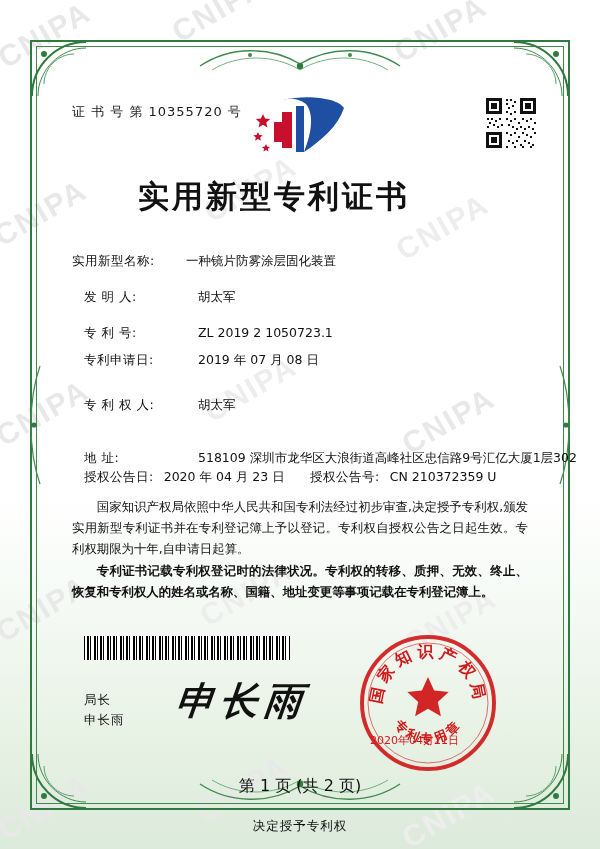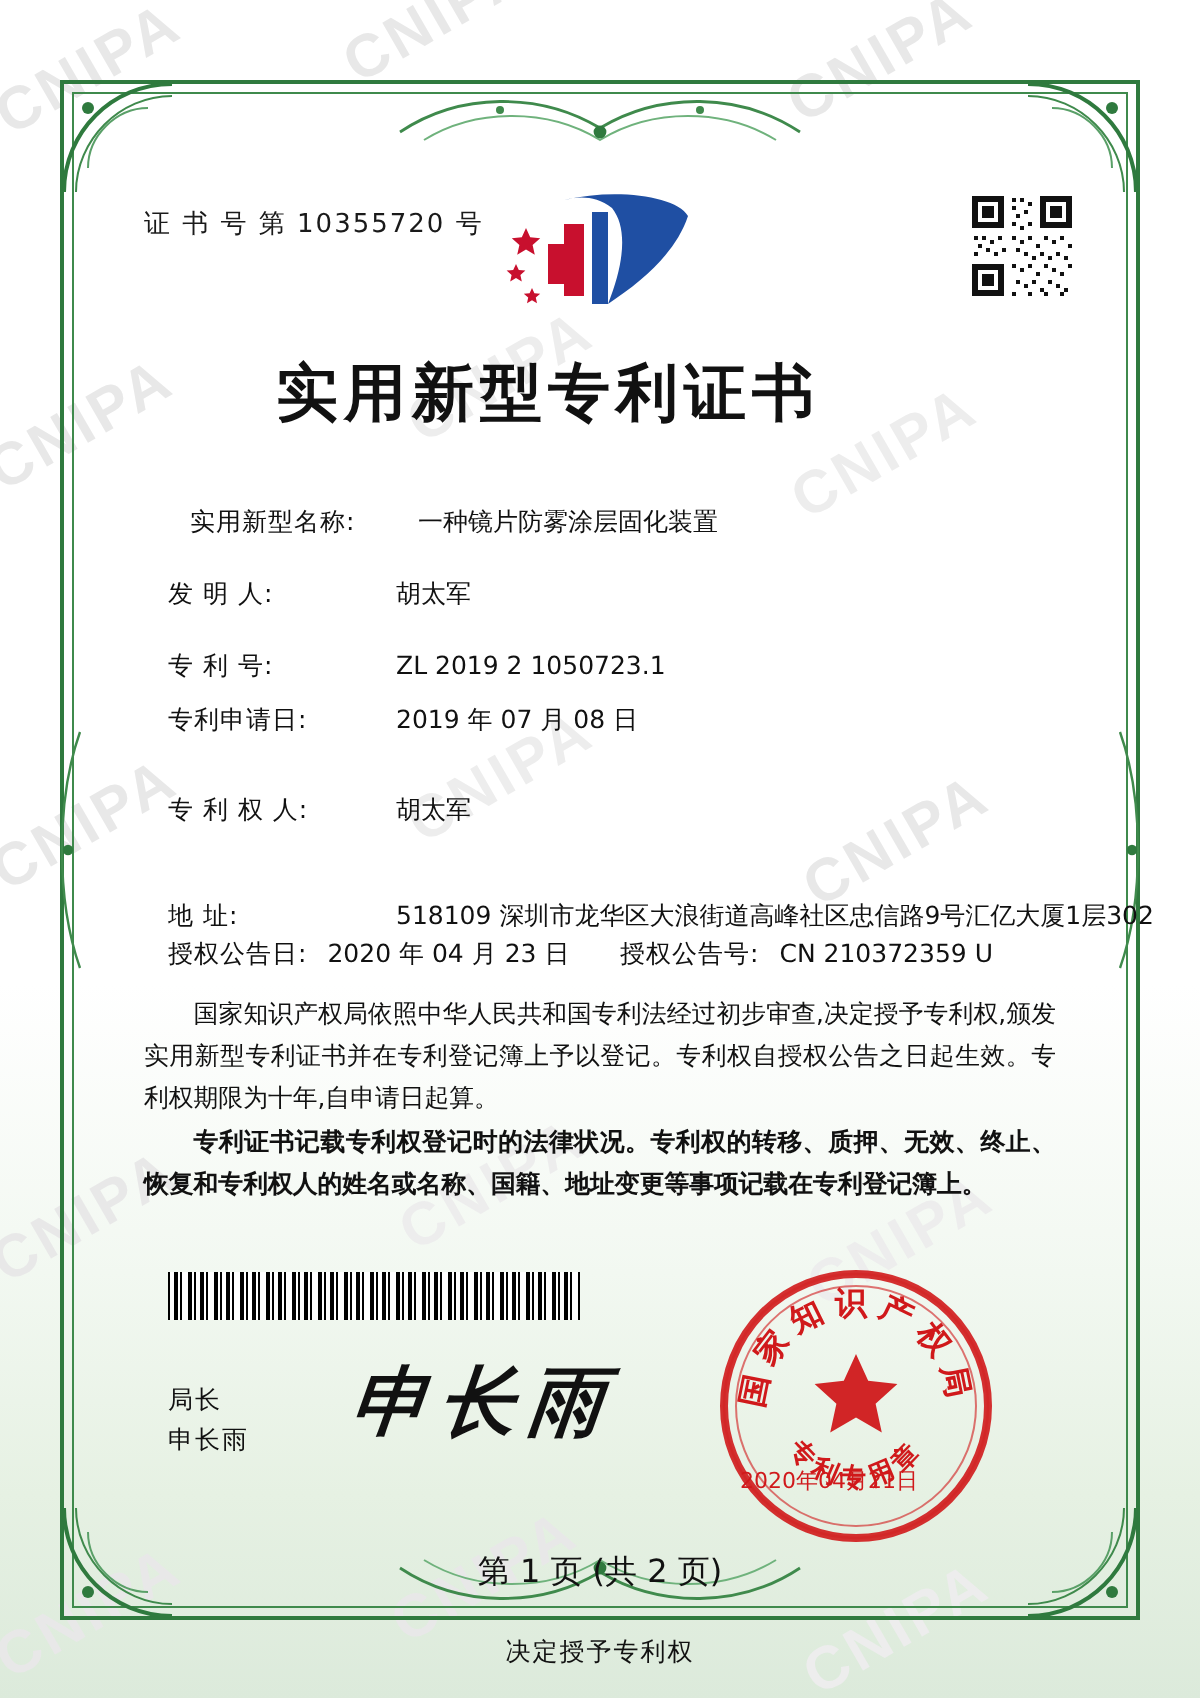--- a/index.html
+++ b/index.html
@@ -371,21 +371,21 @@
           <rect x="22" y="50" width="2" height="2"></rect>
           <rect x="30" y="50" width="2" height="2"></rect>
         <rect x="38" y="50" width="2" height="2"></rect>
           <rect x="46" y="50" width="2" height="2"></rect>
       </g>
     </svg>
   </div>
 
   <div class="title">实用新型专利证书</div>
 
-  <div class="field" style="left:95px; top:253px;">
+  <div class="field" style="left:72px; top:253px;">
     <span class="lbl lbl-w5">实用新型名称:</span><span class="val">一种镜片防雾涂层固化装置</span>
   </div>
   <div class="field" style="left:84px; top:289px;">
     <span class="lbl lbl-w5">发  明  人:</span><span class="val">胡太军</span>
   </div>
   <div class="field" style="left:84px; top:325px;">
     <span class="lbl lbl-w5">专  利  号:</span><span class="val">ZL 2019 2 1050723.1</span>
   </div>
   <div class="field" style="left:84px; top:352px;">
     <span class="lbl lbl-w5">专利申请日:</span><span class="val">2019 年 07 月 08 日</span>

